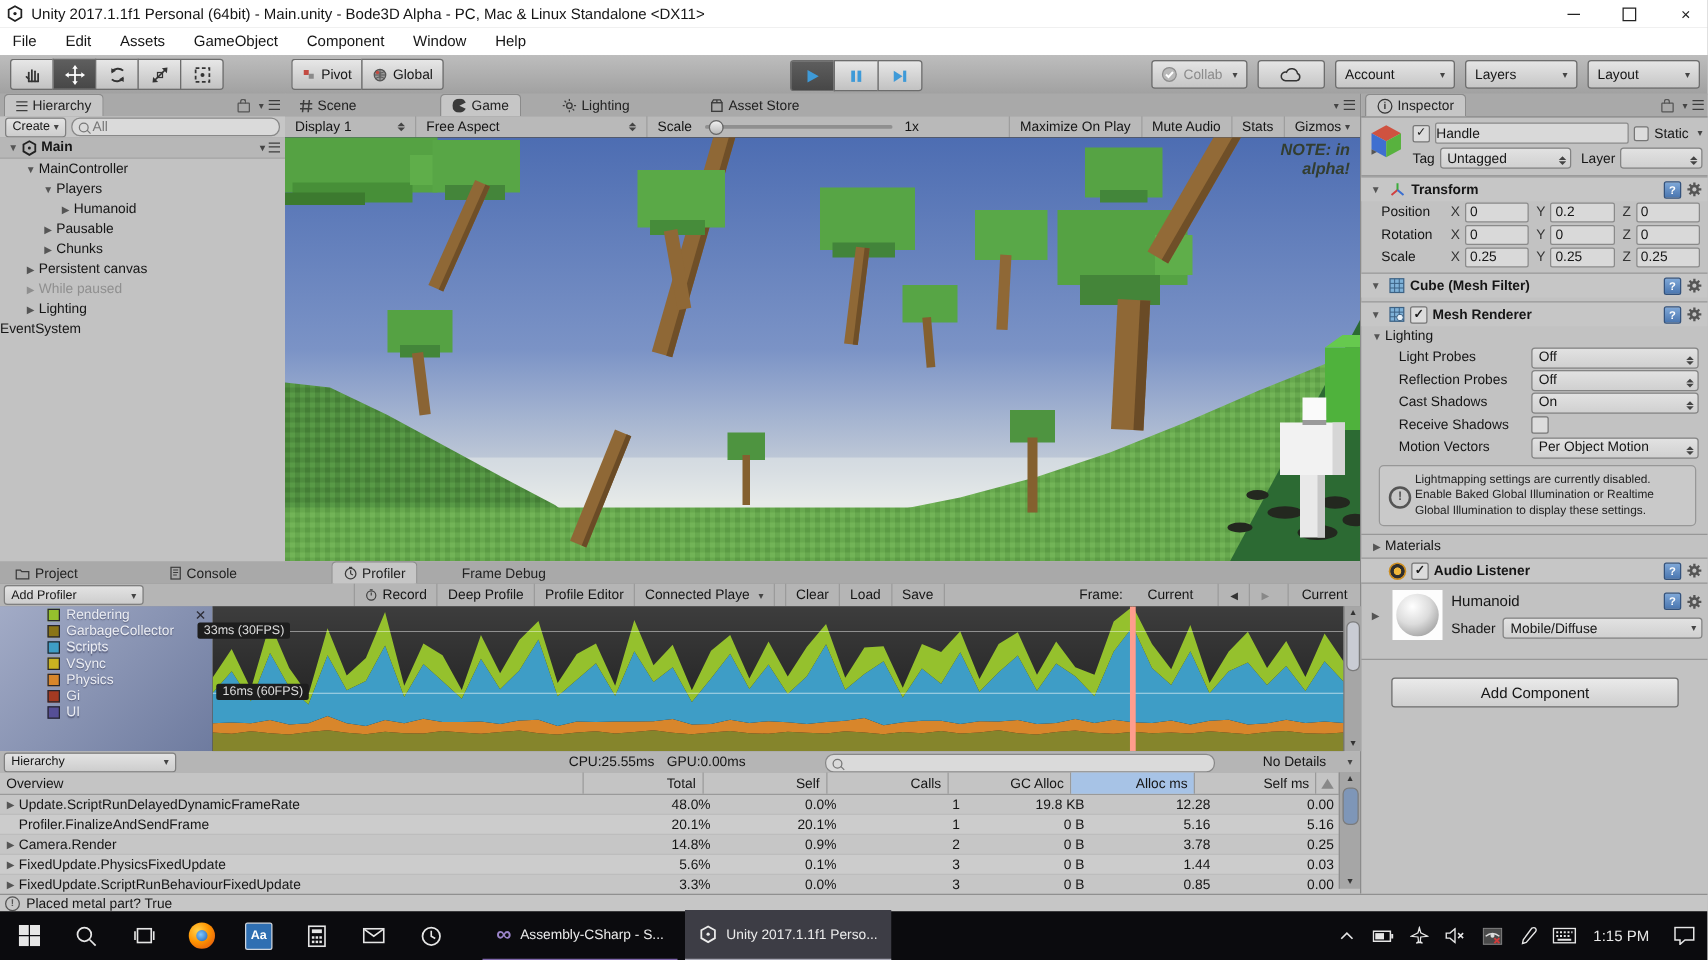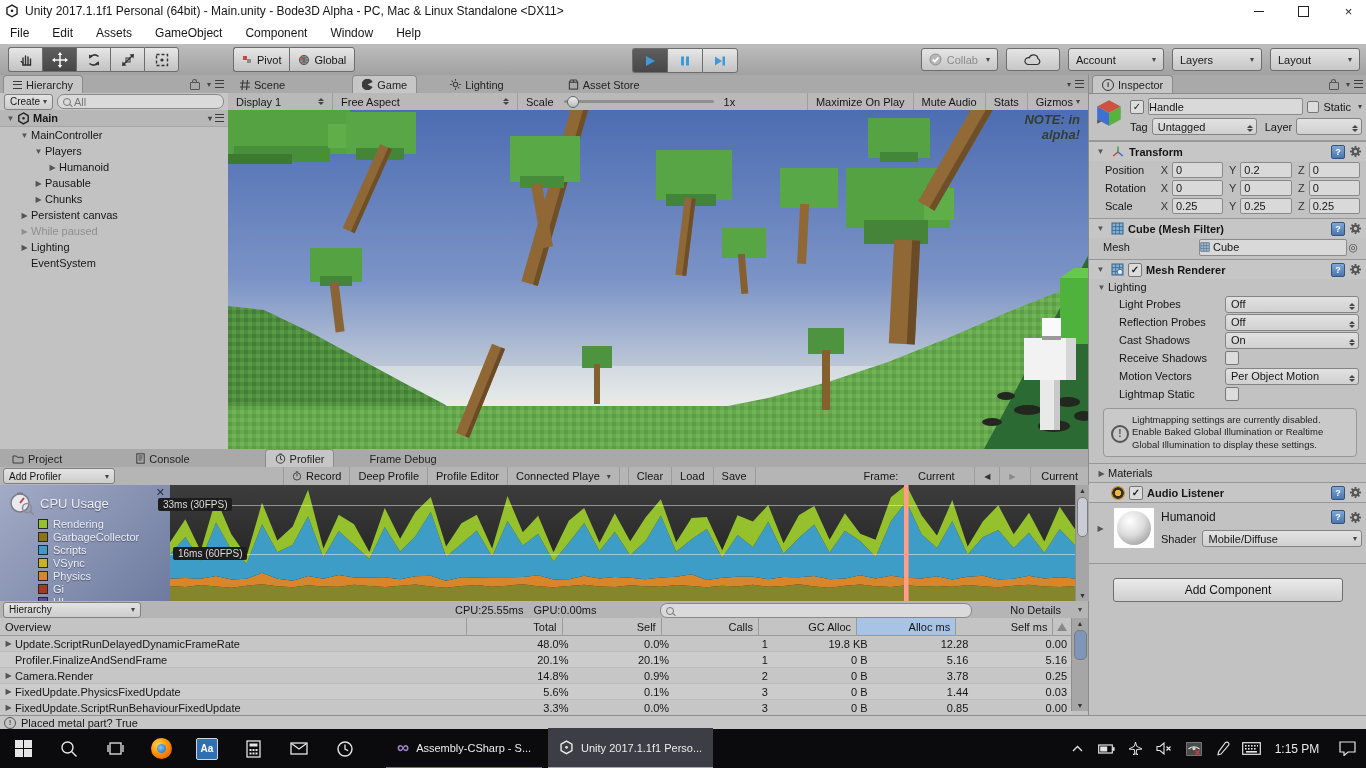--- a/index.html
+++ b/index.html
@@ -395,21 +395,21 @@
         <span>Persistent canvas</span>
       </div>
     <div class="hrow muted" style="padding-left:18px">
         <span class="fold muted">▶</span>
         <span>While paused</span>
       </div>
     <div class="hrow" style="padding-left:18px">
         <span class="fold">▶</span>
         <span>Lighting</span>
       </div>
-    <div class="hrow" style="padding-left:31px">
+    <div class="hrow" style="">
         <span>EventSystem</span>
       </div>
   </div>
 </div>
 
 <div id="panel-game">
   <div class="tabstrip">
     <div class="tab">
       <svg width="10" height="10" viewBox="0 0 10 10">
           <g stroke="#3c3c3c" stroke-width="1.2">
@@ -745,31 +745,20 @@
               <line x1="7" y1="1" x2="7" y2="13"></line>
               <line x1="1" y1="7" x2="13" y2="7"></line>
               <line x1="2.8" y1="2.8" x2="11.2" y2="11.2"></line>
               <line x1="11.2" y1="2.8" x2="2.8" y2="11.2"></line>
             </g>
             <circle cx="7" cy="7" r="4" fill="#555"></circle>
             <circle cx="7" cy="7" r="1.8" fill="#c6c6c6"></circle>
           </svg>
       </span>
     </div>
-    <div class="frow" style="padding-left:14px">
-      <span class="flabel" style="width:96px">Mesh</span>
-      <span class="namefield" style="flex:1">
-        <svg width="10" height="10" viewBox="0 0 13 13" style="margin-right:3px">
-            <rect x="1" y="1" width="11" height="11" fill="#9db8cc" stroke="#53718a"></rect>
-            <path d="M1 4.7 H12 M1 8.4 H12 M4.7 1 V12 M8.4 1 V12" stroke="#53718a" stroke-width=".8"></path>
-          </svg>
-        <span>Cube</span>
-      </span>
-      <span style="width:12px;text-align:center;color:#444">◎</span>
-    </div>
 
     <div class="chead" style="margin-top:3px">
       <span class="fold">▼</span>
       <svg width="13" height="13" viewBox="0 0 13 13">
           <rect x="1" y="1" width="11" height="11" fill="#7fb2d8" stroke="#3d6285"></rect>
           <path d="M1 4.7 H12 M1 8.4 H12 M4.7 1 V12 M8.4 1 V12" stroke="#3d6285" stroke-width=".8"></path>
           <circle cx="9" cy="9" r="2.6" fill="#e8f2fa" stroke="#3d6285" stroke-width=".8"></circle>
         </svg>
       <span class="cb">✓</span>
       <span>Mesh Renderer</span>
@@ -815,24 +804,20 @@
     <div class="frow">
       <span class="flabel">Receive Shadows</span>
       <span class="cb"></span>
     </div>
     <div class="frow">
       <span class="flabel">Motion Vectors</span>
       <span class="dd">
           <span>Per Object Motion</span>
           <span class="ud"></span>
         </span>
-    </div>
-    <div class="frow">
-      <span class="flabel">Lightmap Static</span>
-      <span class="cb"></span>
     </div>
     <div class="infobox">
       <span class="bang">!</span>
       <span>Lightmapping settings are currently disabled. Enable Baked Global Illumination or Realtime Global Illumination to display these settings.</span>
     </div>
     <div class="secrow" style="border-top:1px solid #979797;height:18px">
       <span class="fold">▶</span>
       <span>Materials</span>
     </div>
 
@@ -964,30 +949,20 @@
           <span style="color:#888">▶</span>
         </div>
       <div class="flat fl" style="margin-left:6px;border-right:none;padding:0 10px">
           <span>Current</span>
         </div>
     </div>
   </div>
 
   <div id="chart-legend">
     <span class="leg-close">✕</span>
-    <div class="leg-head">
-      <svg width="26" height="26" viewBox="0 0 26 26">
-        <circle cx="12" cy="13" r="9" fill="#e9e9ee" stroke="#7d7d88" stroke-width="1.5"></circle>
-        <path d="M12 13 L16 8" stroke="#c04040" stroke-width="2"></path>
-        <path d="M9 3.5 H15" stroke="#7d7d88" stroke-width="2"></path>
-        <circle cx="19" cy="18" r="4.5" fill="none" stroke="#8d8d98" stroke-width="1.6"></circle>
-        <path d="M22.5 21.5 L25.5 24.5" stroke="#8d8d98" stroke-width="1.8"></path>
-      </svg>
-      <span class="leg-title">CPU Usage</span>
-    </div>
     <div class="leg-item">
         <span class="sw" style="background-color: rgb(149, 193, 45);"></span>
         <span>Rendering</span>
       </div>
     <div class="leg-item">
         <span class="sw" style="background-color: rgb(138, 116, 22);"></span>
         <span>GarbageCollector</span>
       </div>
     <div class="leg-item">
         <span class="sw" style="background-color: rgb(62, 157, 198);"></span>

